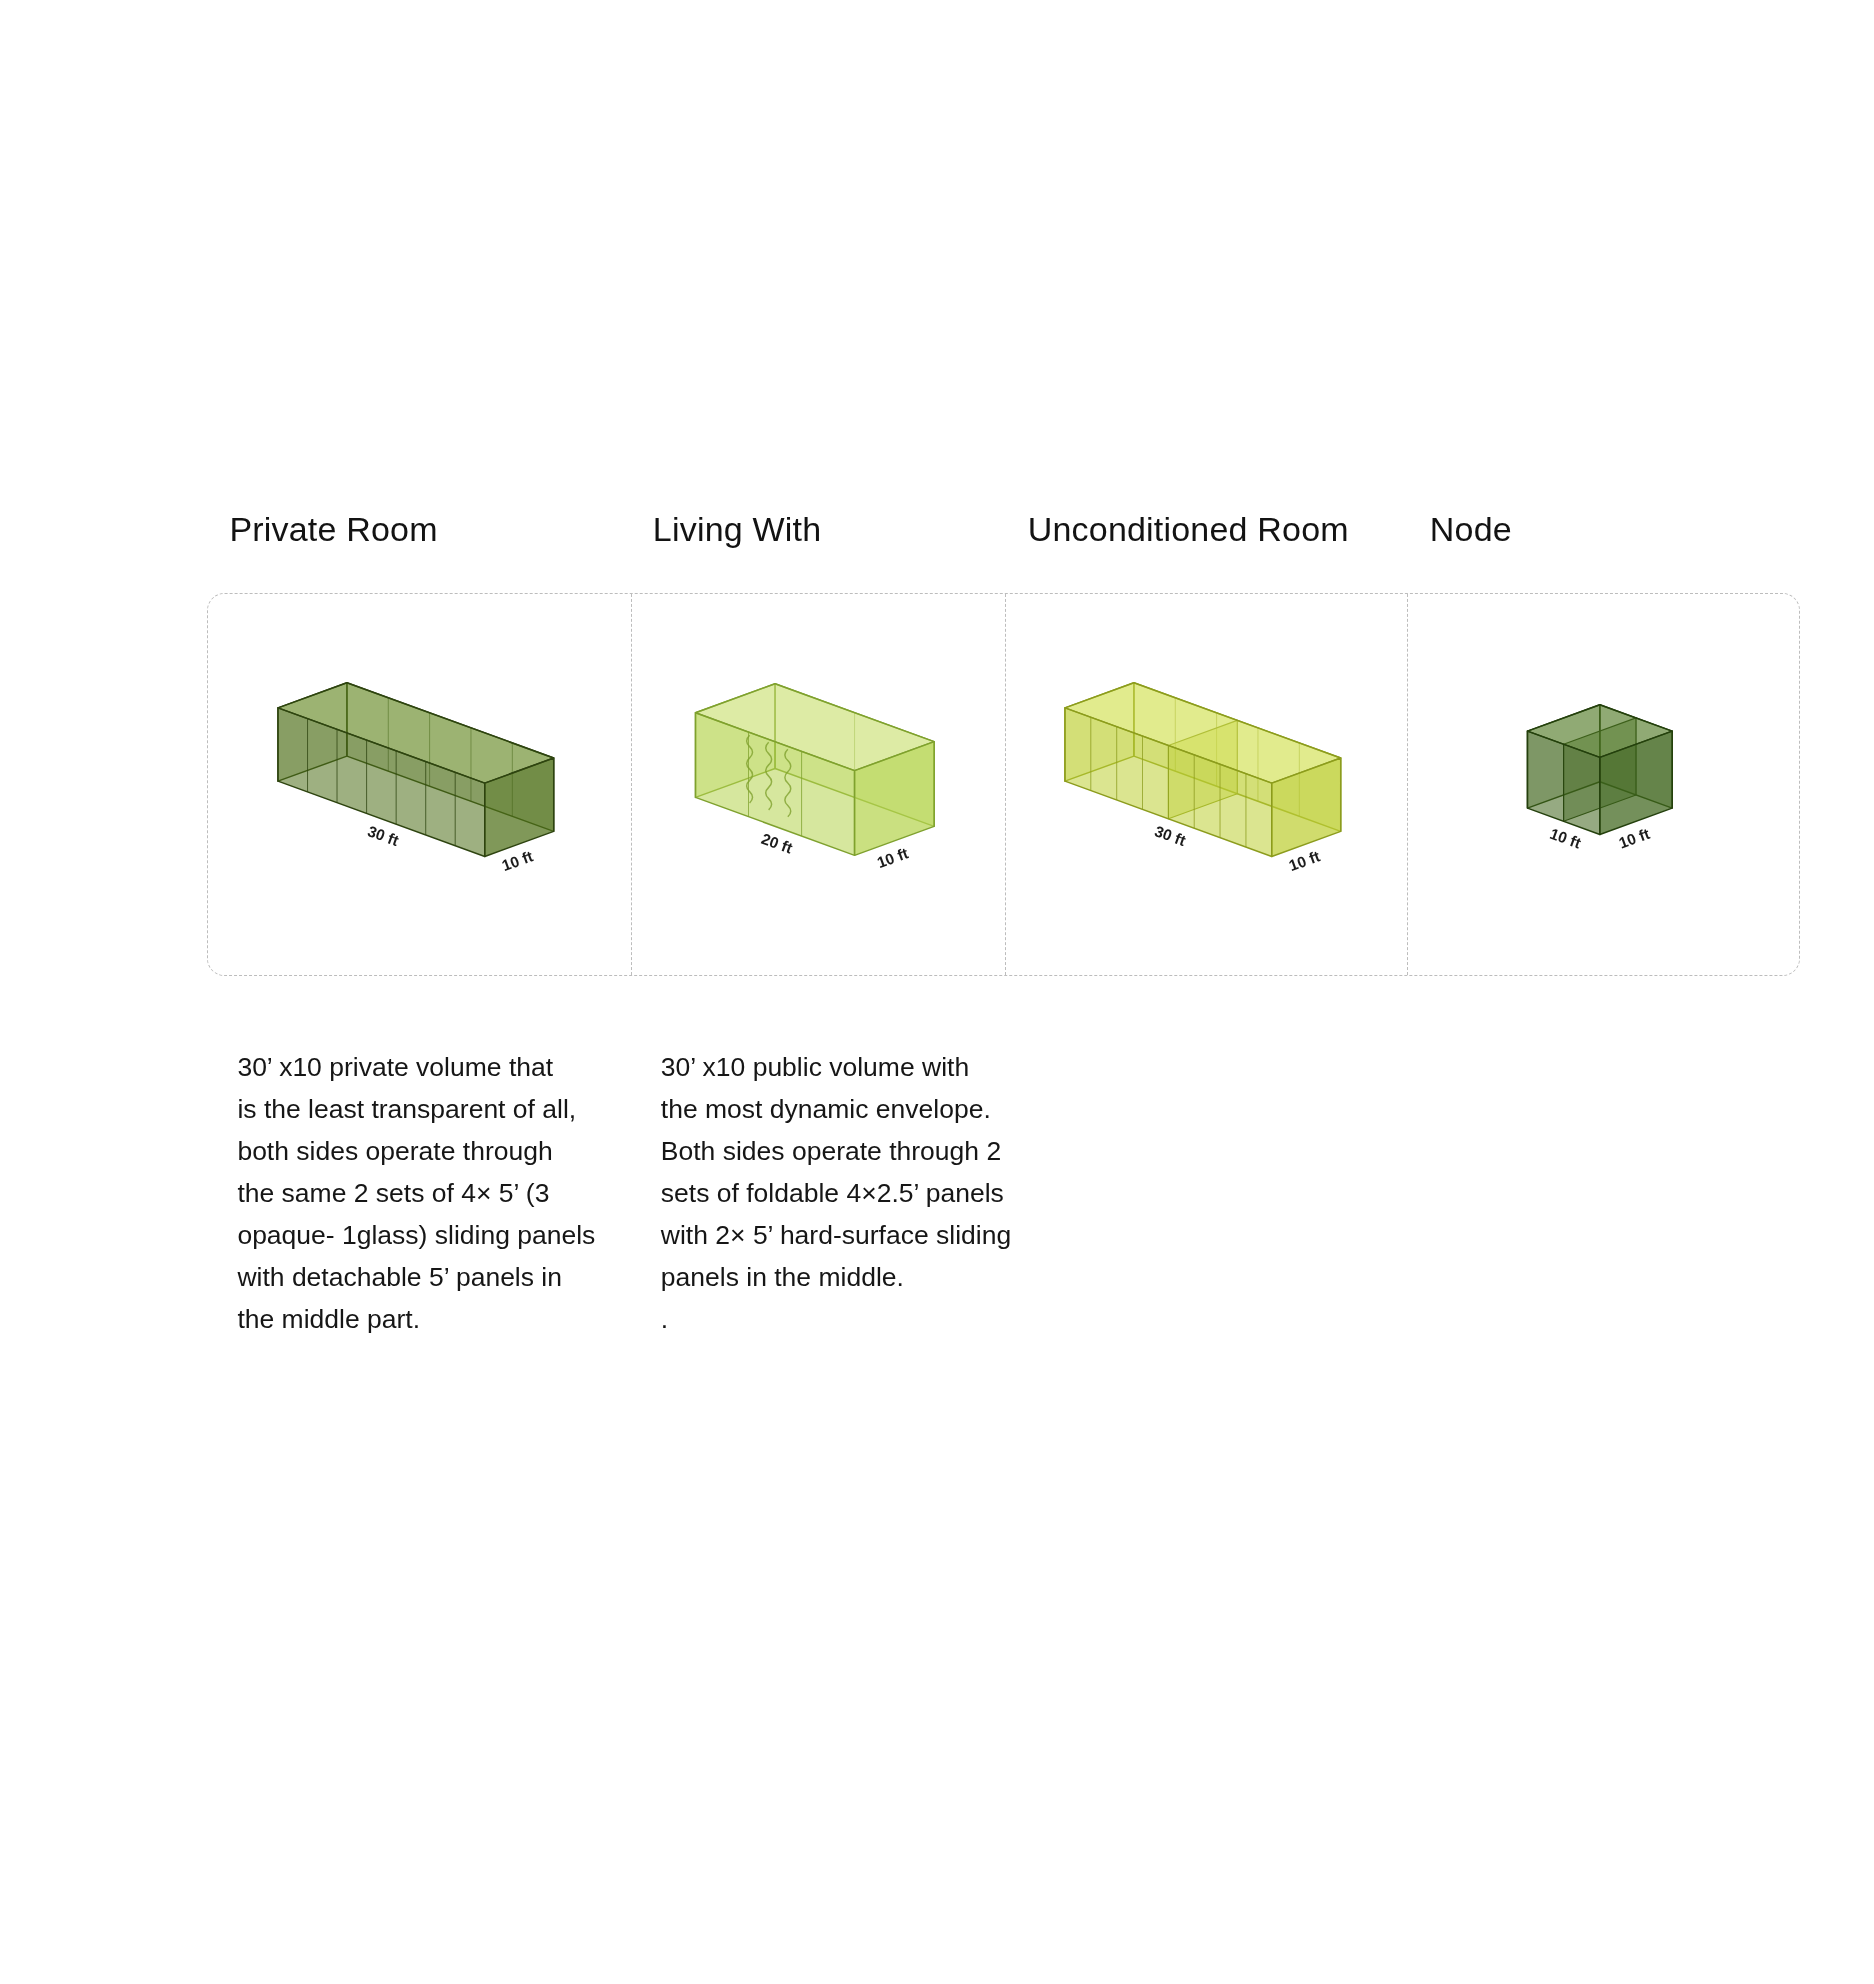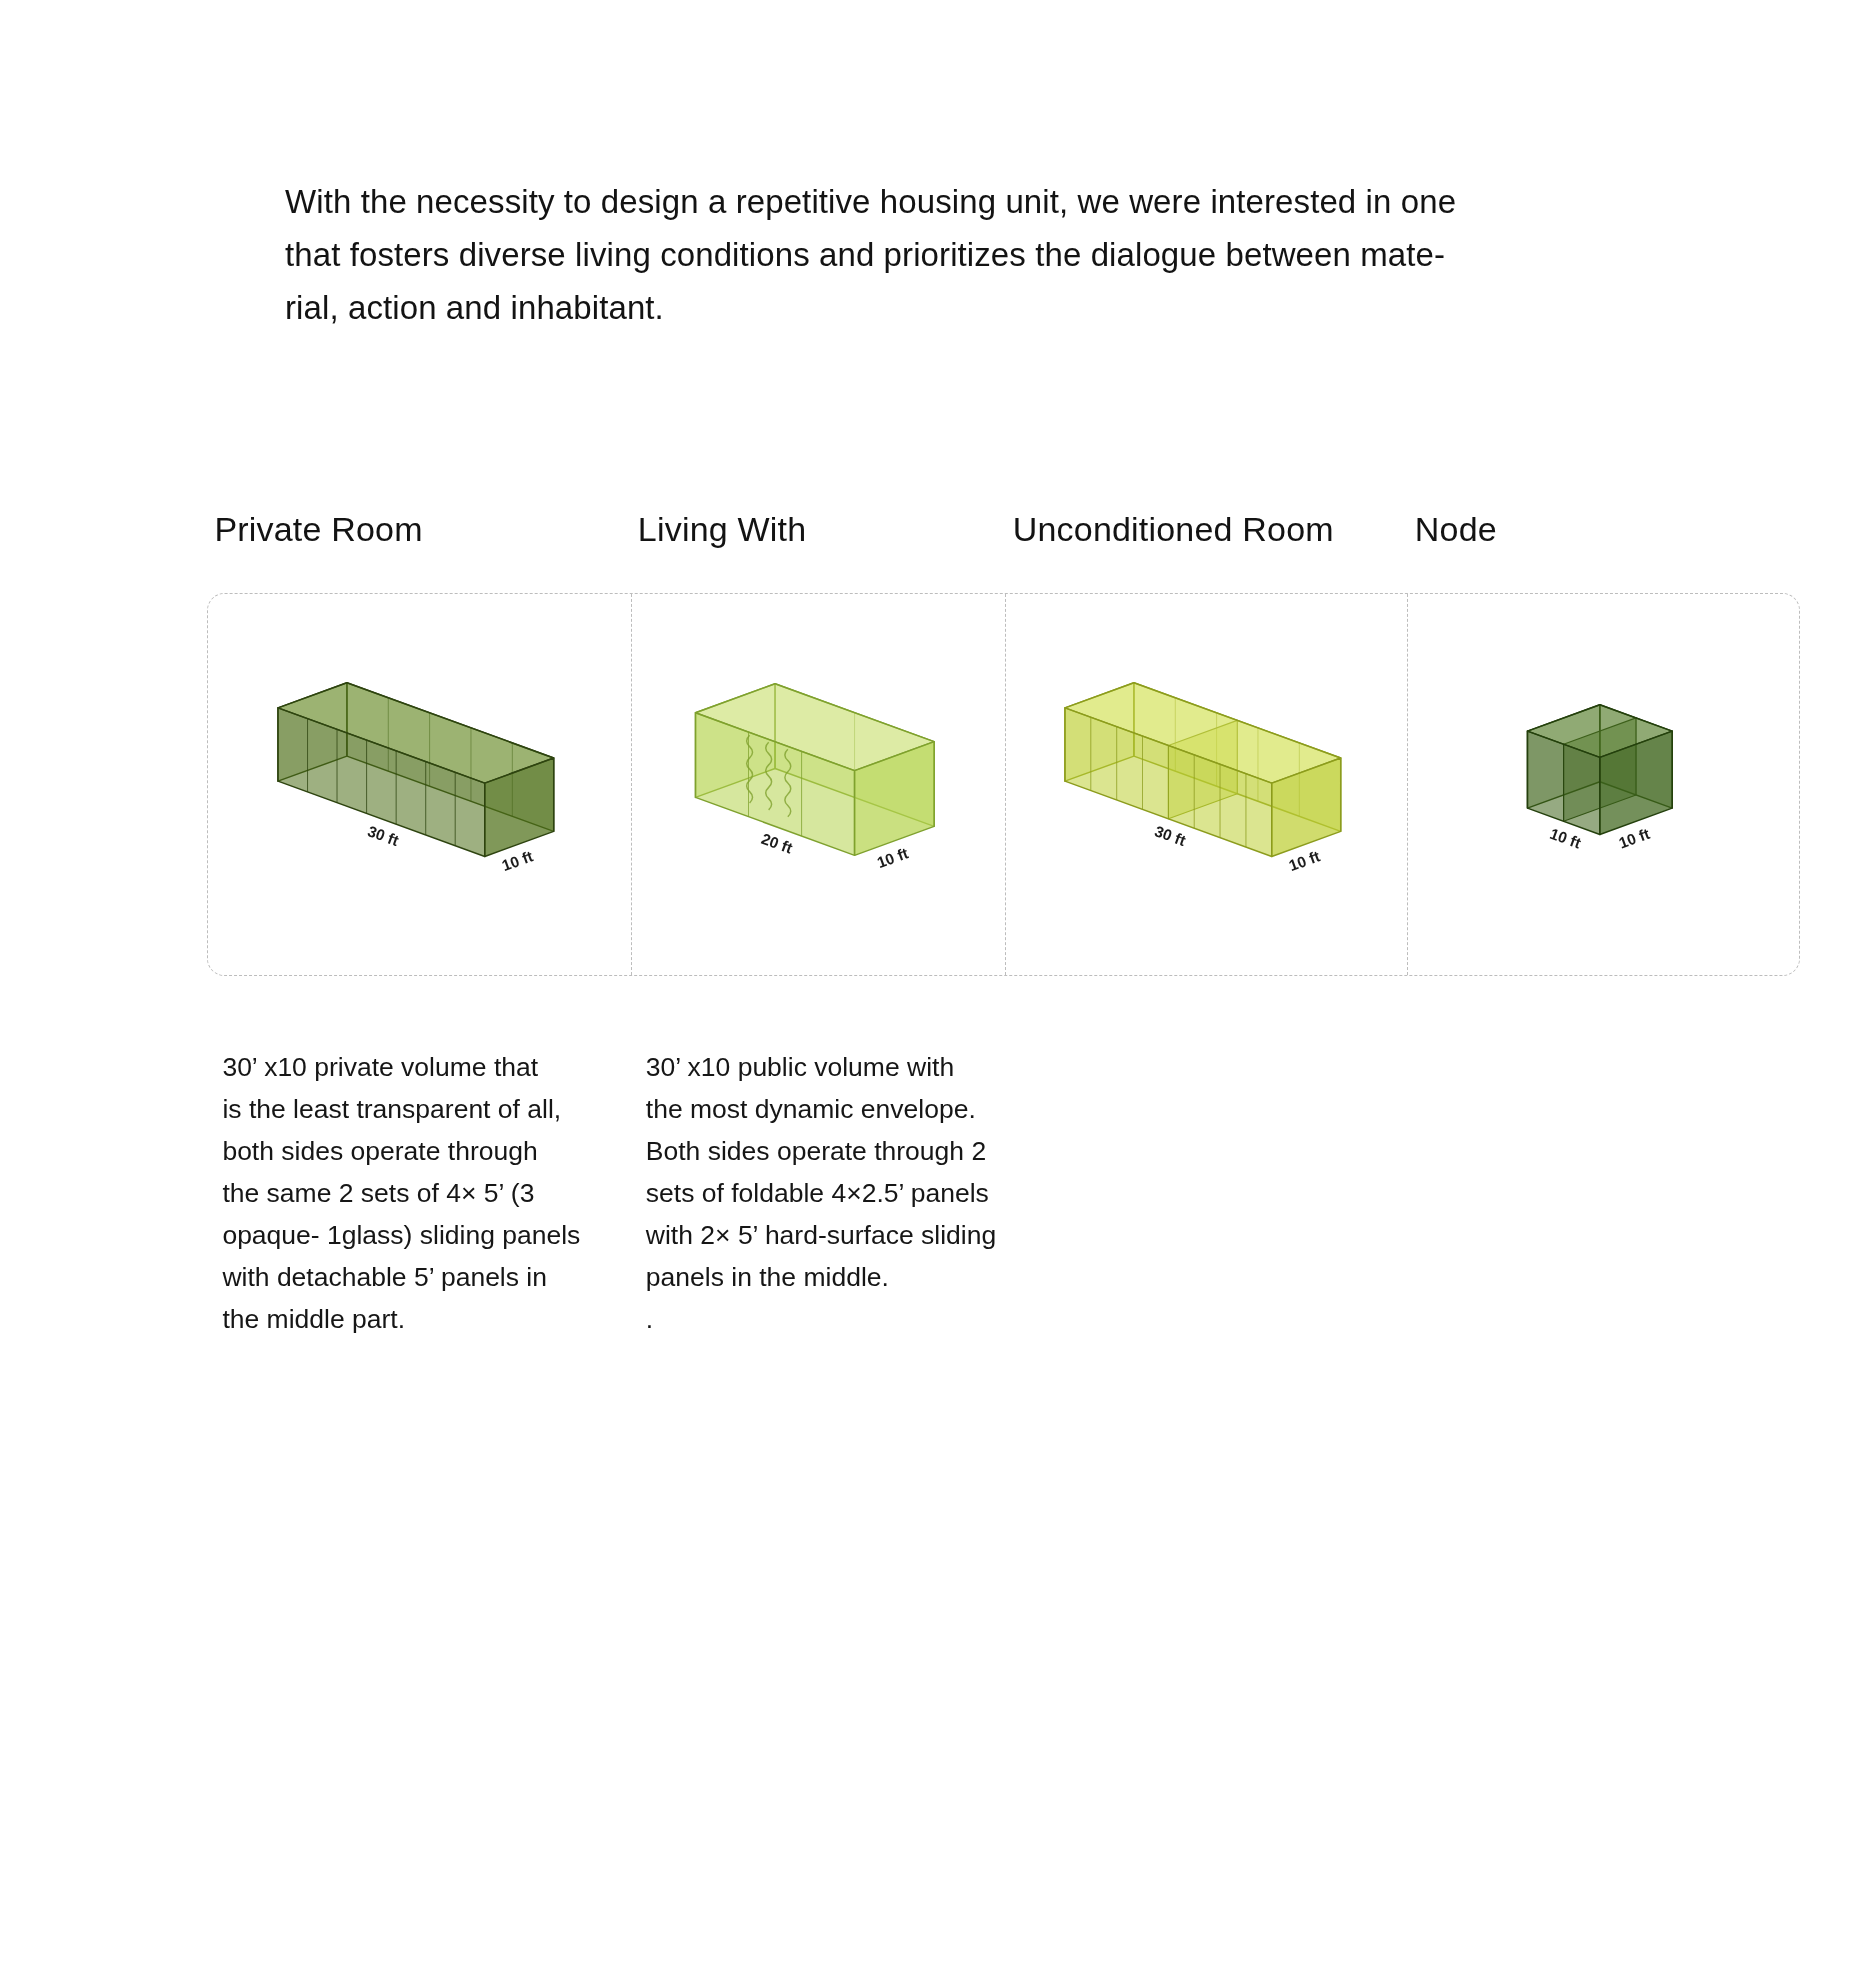--- a/index.html
+++ b/index.html
@@ -18,21 +18,21 @@
     top:175px;
     margin:0;
     font-size:33px;
     line-height:53px;
     letter-spacing:0.1px;
     white-space:pre;
     color:#131313;
   }
   .grid{
     position:absolute;
-    left:207px;
+    left:222px;
     width:1593px;
     display:grid;
     grid-template-columns:576fr 510fr 547fr 534fr;
   }
   .headers{ top:510px; }
   .headers h2{
     margin:0;
     padding-left:7.4px;
     font-size:34px;
     font-weight:500;
@@ -69,23 +69,20 @@
     white-space:pre;
     color:#161616;
   }
   svg text{ font-family:"Liberation Sans",sans-serif; }
 </style>
 </head>
 <body>
 
 <div class="page">
 
-  <p class="intro">With the necessity to design a repetitive housing unit, we were interested in one
-that fosters diverse living conditions and prioritizes the dialogue between mate-
-rial, action and inhabitant.</p>
 
   <div class="grid headers">
     <h2>Private Room</h2>
     <h2>Living With</h2>
     <h2>Unconditioned Room</h2>
     <h2>Node</h2>
   </div>
 
   <div class="figpanel">
     <div class="figcell">

